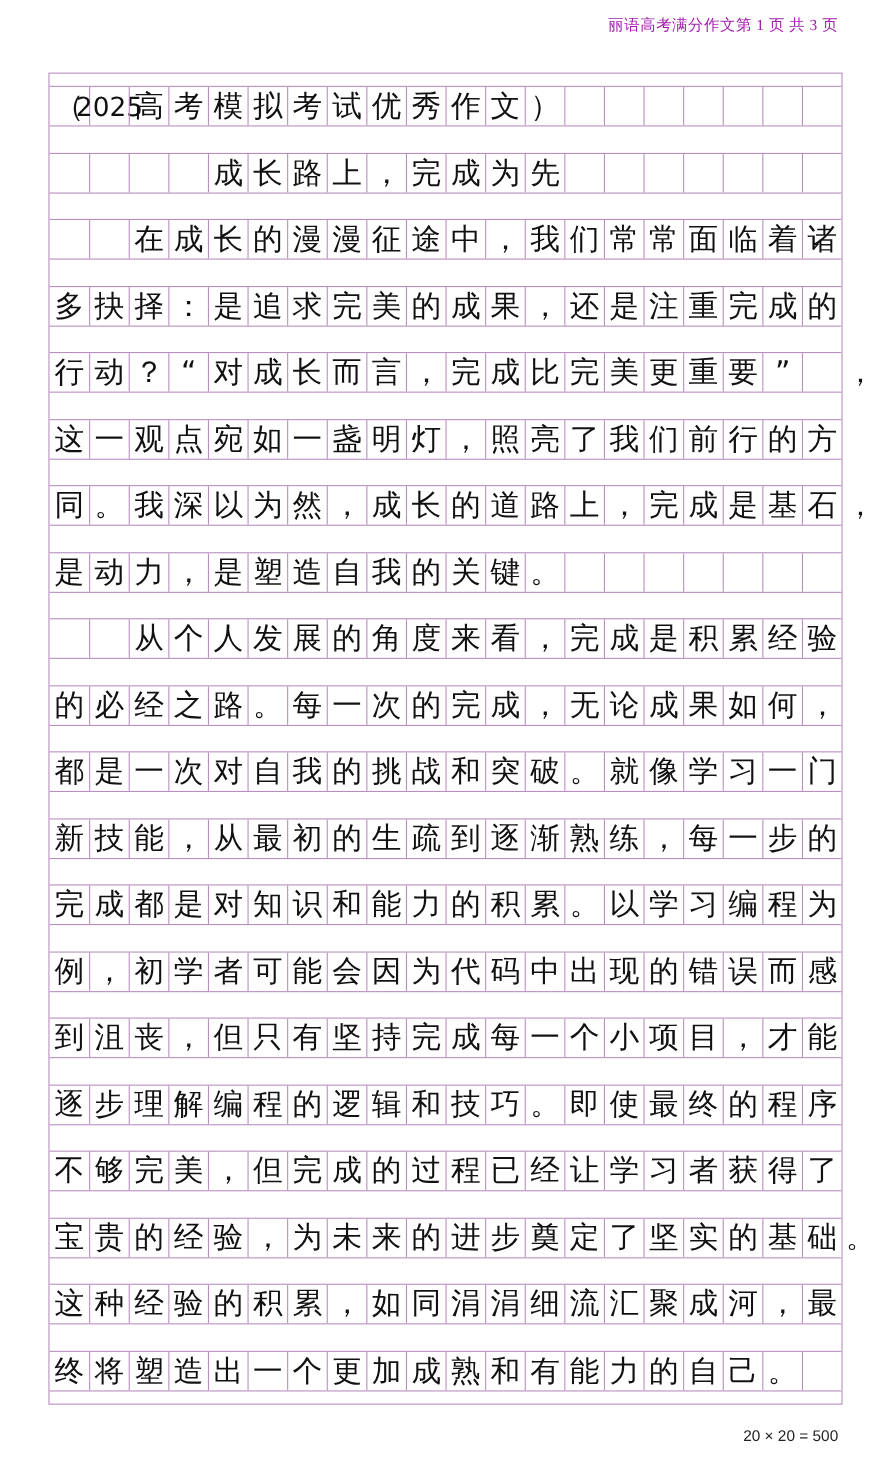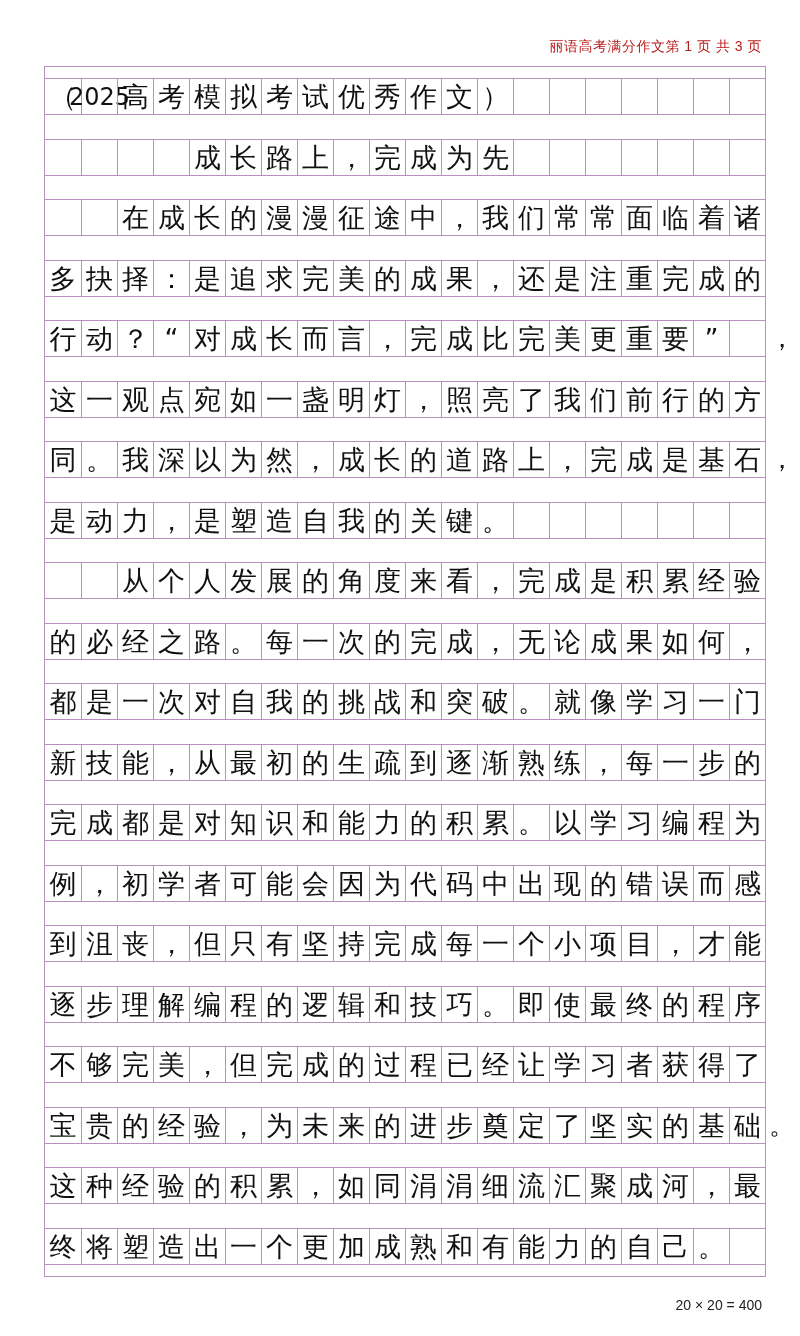--- a/index.html
+++ b/index.html
@@ -1,19 +1,19 @@
 <!DOCTYPE html>
 <html><head>
   <meta charset="utf-8">
   <style>
     html, body { margin: 0; padding: 0; background: #ffffff; }
     body { width: 800px; height: 1336px; position: relative; overflow: hidden;
            font-family: "DejaVu Sans", sans-serif; color: #111; }
-    .page-header { position: absolute; top: 14px; right: 38px; font-size: 14px; color: #b91c1c;
-                   font-family: Liberation Sans, sans-serif; letter-spacing: 0.5px; margin-top: 24px; }
+    .page-header { position: absolute; top: 14px; right: 38px; font-size: 14px; color: #a21caf;
+                   font-family: Liberation Serif, serif; letter-spacing: 0.5px; }
     .grid { position: absolute; left: 44px; top: 66px; width: 722px; height: 1211px;
             border: 1px solid #b98fc0; box-sizing: border-box; }
     .row { position: absolute; left: 0; width: 720px; height: 37px; display: flex;
            border-top: 1px solid #b98fc0; border-bottom: 1px solid #b98fc0; box-sizing: border-box; }
     .cell { width: 36px; height: 35px; border-left: 1px solid #b98fc0; box-sizing: border-box;
             display: flex; align-items: center; justify-content: center; font-size: 27px;
             line-height: 1; color: #111; overflow: visible; white-space: nowrap; }
     .cell:first-child { border-left: none; }
     .cell.narrow { font-size: 24px; }
     .overflow { position: absolute; left: 722px; width: 30px; height: 35px; display: flex;
@@ -465,13 +465,13 @@
       <div class="cell">能</div>
       <div class="cell">力</div>
       <div class="cell">的</div>
       <div class="cell">自</div>
       <div class="cell">己</div>
       <div class="cell">。</div>
       <div class="cell"></div>
     </div>
   </div>
 
-<div class="footer-count">20 × 20 = 400</div>
+<div class="footer-count">20 × 20 = 500</div>
 
 </body></html>

